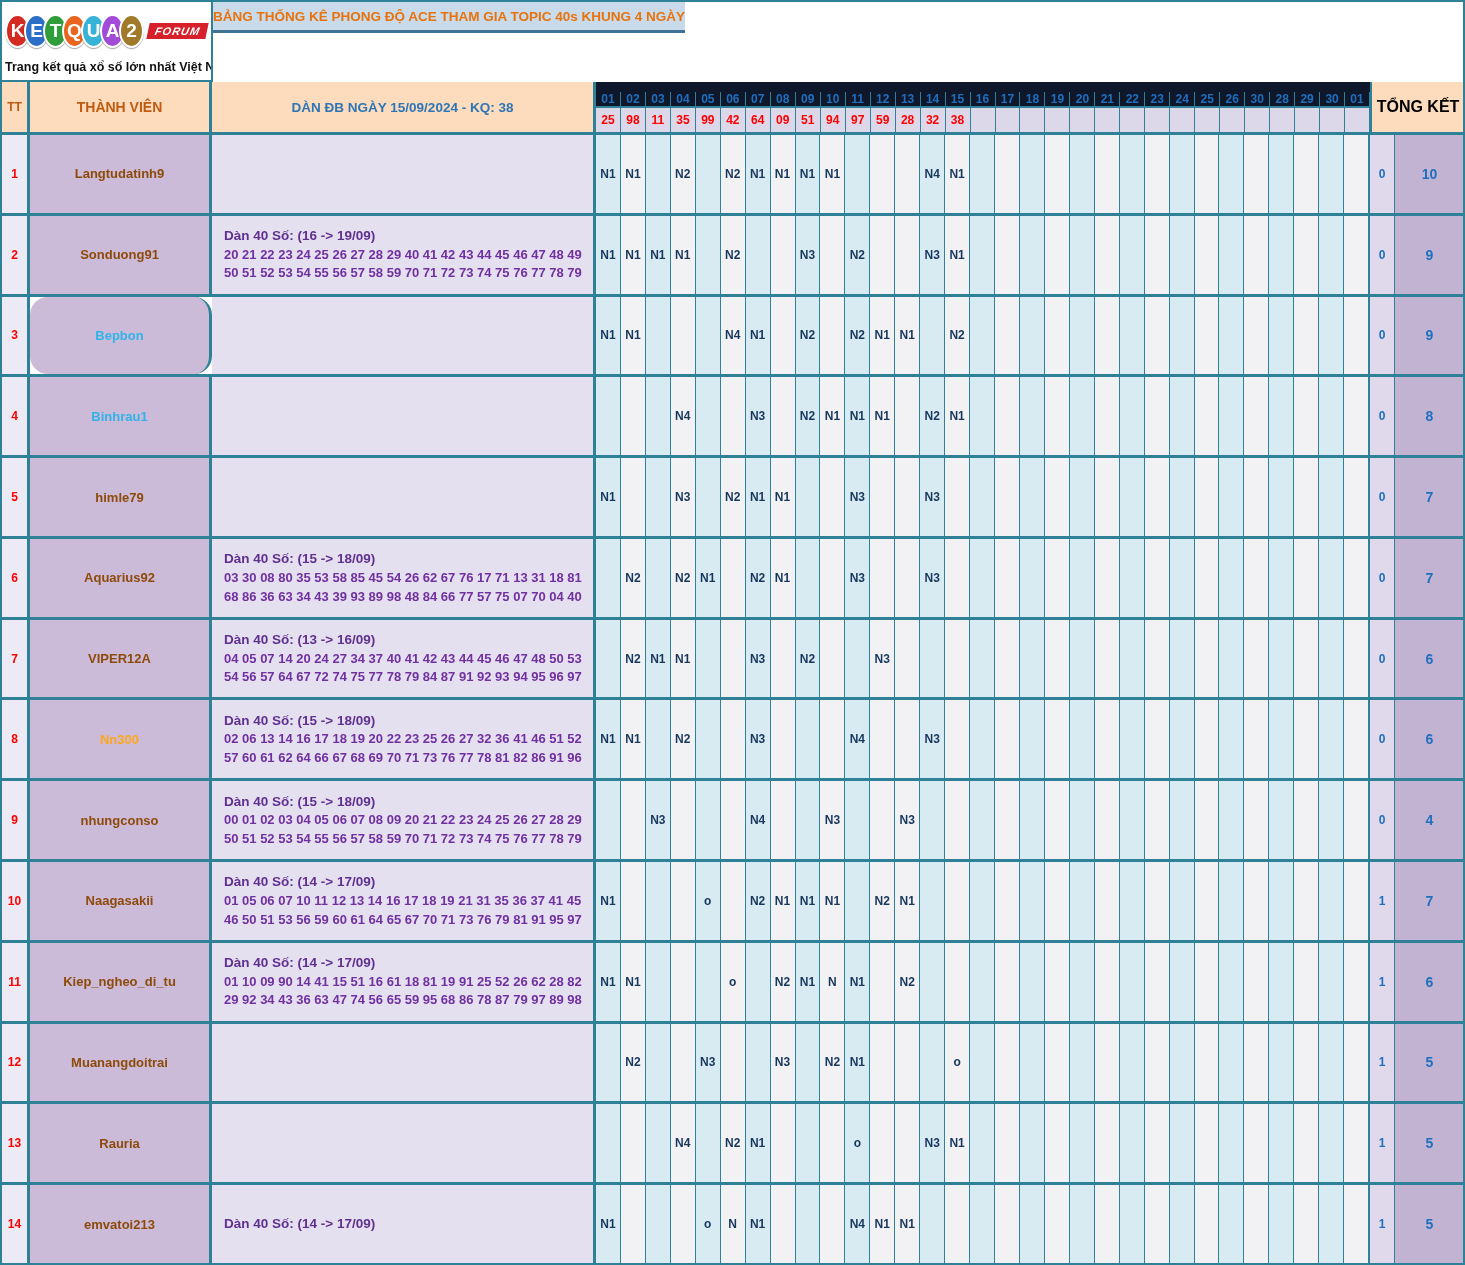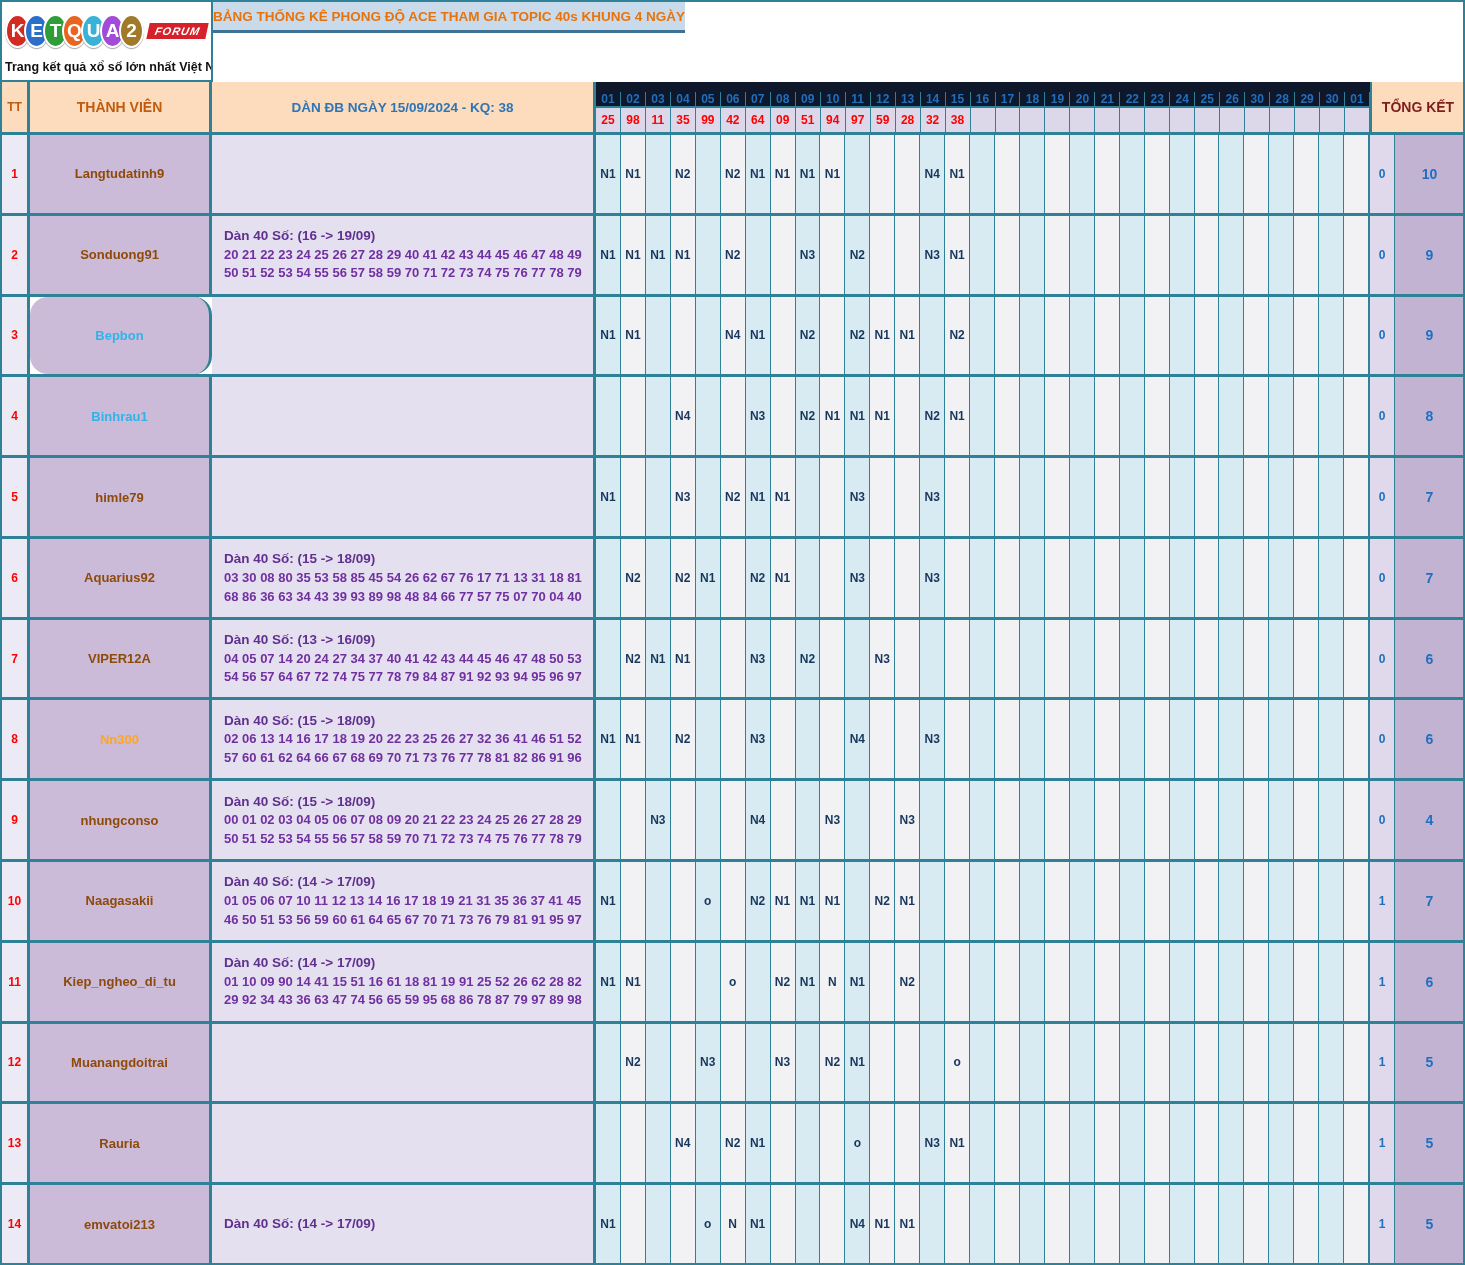--- a/index.html
+++ b/index.html
@@ -37,21 +37,21 @@
   .hdr-row{height:53px;flex:0 0 auto;display:flex;border-bottom:3px solid var(--teal);}
   .hcell{display:flex;align-items:center;justify-content:center;font-weight:bold;}
   .h-tt{width:28px;flex:0 0 28px;background:var(--peach);color:#c05c10;font-size:12px;border-right:3px solid var(--teal);}
   .h-member{width:182px;flex:0 0 182px;background:var(--peach);color:#c05c10;font-size:14px;border-right:3px solid var(--teal);}
   .h-dan{width:384px;flex:0 0 384px;background:var(--peach);color:#2e75b6;font-size:13.5px;border-right:3px solid var(--teal);}
   .day-stack{width:774px;flex:0 0 774px;display:flex;flex-direction:column;}
   .day-hdr-row{flex:1;display:flex;border-bottom:2px solid var(--teal);background:#0f172a;align-items:flex-end;}
   .day-res-row{flex:1;display:flex;background:var(--lav);}
   .day-h{flex:1;border-right:1px solid var(--teal);display:flex;align-items:center;justify-content:center;font-weight:bold;font-size:12px;color:var(--blue);}
   .day-r{flex:1;border-right:1px solid var(--teal);display:flex;align-items:center;justify-content:center;font-weight:bold;font-size:12px;color:var(--red);}
-  .h-total{width:94px;flex:0 0 94px;background:var(--peach);color:#7f1d1d;font-size:14px;border-left:2px solid var(--teal);}
+  .h-total{width:94px;flex:0 0 94px;background:var(--peach);color:#000000;font-size:16px;border-left:2px solid var(--teal);}
 
   
   .rows{flex:1;display:flex;flex-direction:column;}
   .trow{flex:1;display:flex;border-bottom:3px solid var(--teal);}
   .trow:last-child{border-bottom:none;}
   .c-tt{width:28px;flex:0 0 28px;background:var(--ttbg);color:var(--red);font-weight:bold;font-size:12px;display:flex;align-items:center;justify-content:center;border-right:3px solid var(--teal);}
   .c-member{width:182px;flex:0 0 182px;background:var(--memberbg);font-weight:bold;font-size:13px;display:flex;align-items:center;justify-content:center;text-align:center;border-right:3px solid var(--teal);}
   .c-dan{width:384px;flex:0 0 384px;background:var(--danbg);border-right:3px solid var(--teal);display:flex;flex-direction:column;justify-content:center;padding:2px 4px 2px 12px;line-height:1.45;}
   .dan-title{color:#60308f;font-weight:bold;font-size:13.5px;}
   .dan-nums{color:#7030a0;font-weight:bold;font-size:13px;}

